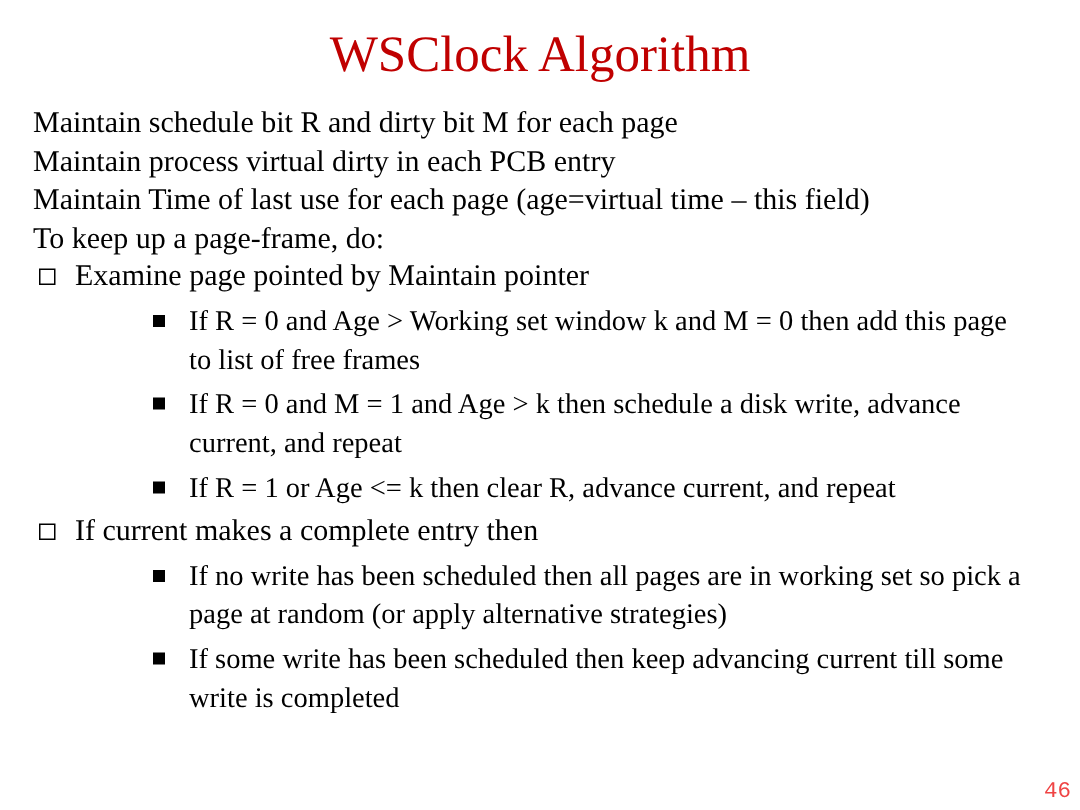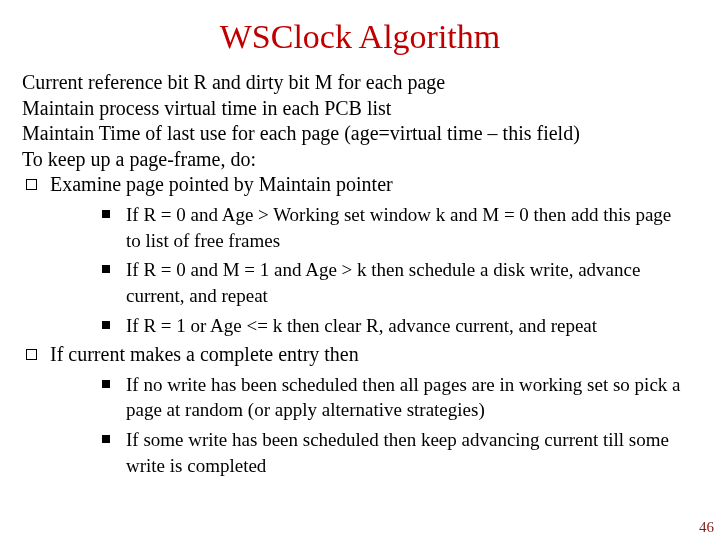--- a/index.html
+++ b/index.html
@@ -78,34 +78,34 @@
     left: 4px;
     top: 8px;
     width: 8px;
     height: 8px;
     background: #000;
   }
   .pagenum {
     position: absolute;
     right: 6px;
     bottom: 4px;
-    font-family: Liberation Serif, serif;
+    font-family: Liberation Mono, monospace;
     font-size: 15px;
-    color: #7f1d1d;
+    color: #ef4444;
   }
 </style>
 </head>
 <body>
 
 <div class="slide">
 
   <h1 class="title">WSClock Algorithm</h1>
 
-  <p class="intro">Current reference bit R and dirty bit M for each page</p>
-  <p class="intro">Maintain process virtual time in each PCB list</p>
+  <p class="intro">Maintain schedule bit R and dirty bit M for each page</p>
+  <p class="intro">Maintain process virtual dirty in each PCB entry</p>
   <p class="intro">Maintain Time of last use for each page (age=virtual time – this field)</p>
   <p class="intro">To keep up a page-frame, do:</p>
 
   <ul class="top">
     <li>
       <span>Examine page pointed by Maintain pointer</span>
       <ul class="sub">
         <li>If R = 0 and Age &gt; Working set window k and M = 0 then add this page to list of free frames</li>
         <li>If R = 0 and M = 1 and Age &gt; k then schedule a disk write, advance current, and repeat</li>
         <li>If R = 1 or Age &lt;= k then clear R, advance current, and repeat</li>

